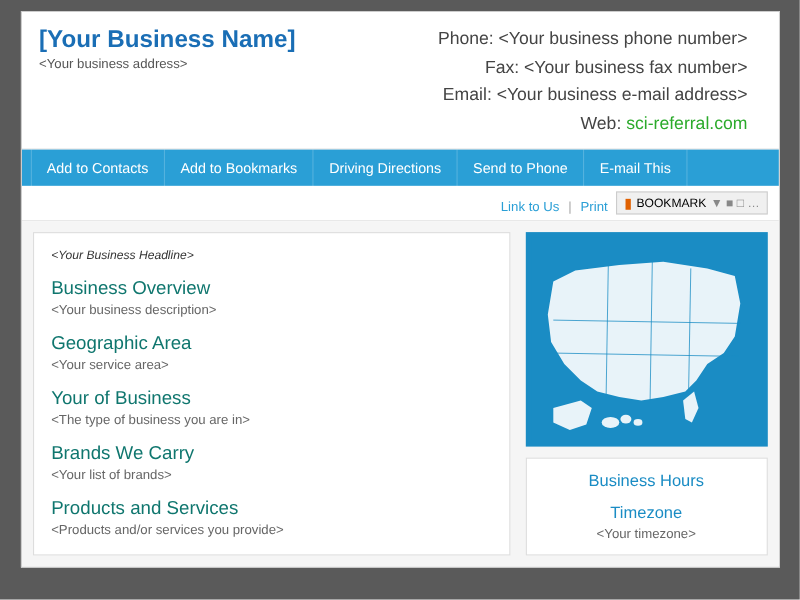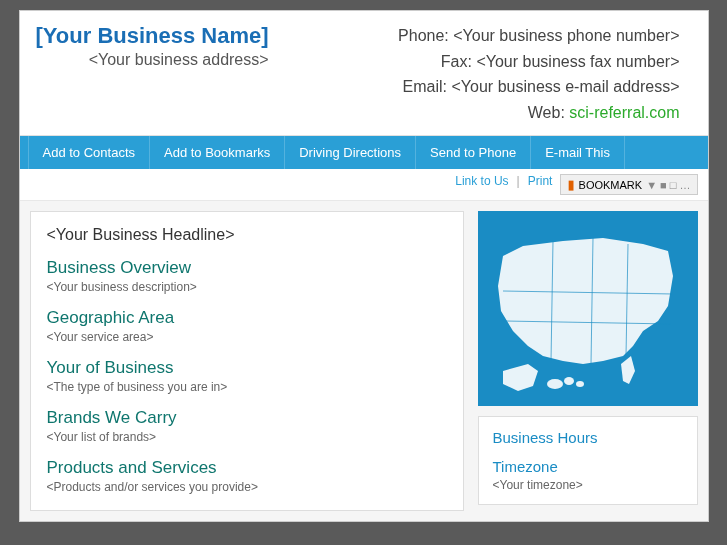--- a/index.html
+++ b/index.html
@@ -25,24 +25,23 @@
       padding: 12px 28px 10px 16px;
       background: #fff;
       border-bottom: 1px solid #e0e0e0;
     }
     .header-left .business-name {
       font-size: 22px;
       font-weight: bold;
       color: #1a6eb5;
     }
     .header-left .business-address {
-      font-size: 16px;
+      font-size: 12px;
       color: #555;
       margin-top: 2px;
-      text-align: right;
     }
     .header-right {
       font-size: 16px;
       color: #444;
       text-align: right;
       line-height: 1.6;
     }
     .header-right .web-link {
       color: #2baa2b;
       text-decoration: none;
@@ -62,21 +61,21 @@
       white-space: nowrap;
       border-right: 1px solid rgba(255,255,255,0.2);
     }
     .navbar-item:first-child {
       border-left: 1px solid rgba(255,255,255,0.2);
     }
     
     .utility-bar {
       display: flex;
       justify-content: flex-end;
-      align-items: flex-start;
+      align-items: flex-end;
       padding: 5px 10px;
       gap: 8px;
       background: #fff;
       border-bottom: 1px solid #e8e8e8;
     }
     .utility-link {
       color: #2a9fd6;
       font-size: 12px;
       cursor: pointer;
       text-decoration: none;
@@ -123,26 +122,28 @@
       height: 195px;
       display: flex;
       align-items: center;
       justify-content: center;
       overflow: hidden;
     }
     .info-card {
       background: #fff;
       border: 1px solid #ddd;
       padding: 12px 14px;
+      text-align: center;
     }
     
     .business-headline {
-      font-size: 16px;
+      font-size: 11px;
       color: #333;
       margin-bottom: 4px;
+      font-style: italic;
     }
     .section-title {
       font-size: 17px;
       color: #0f766e;
       margin-top: 14px;
       margin-bottom: 2px;
     }
     .section-desc {
       font-size: 12px;
       color: #666;

